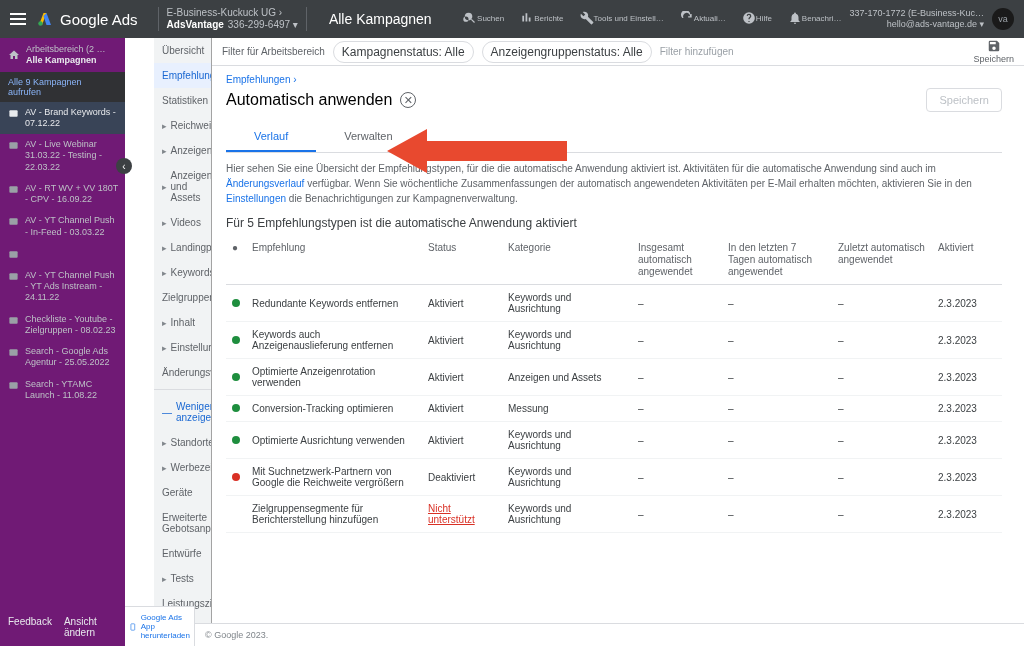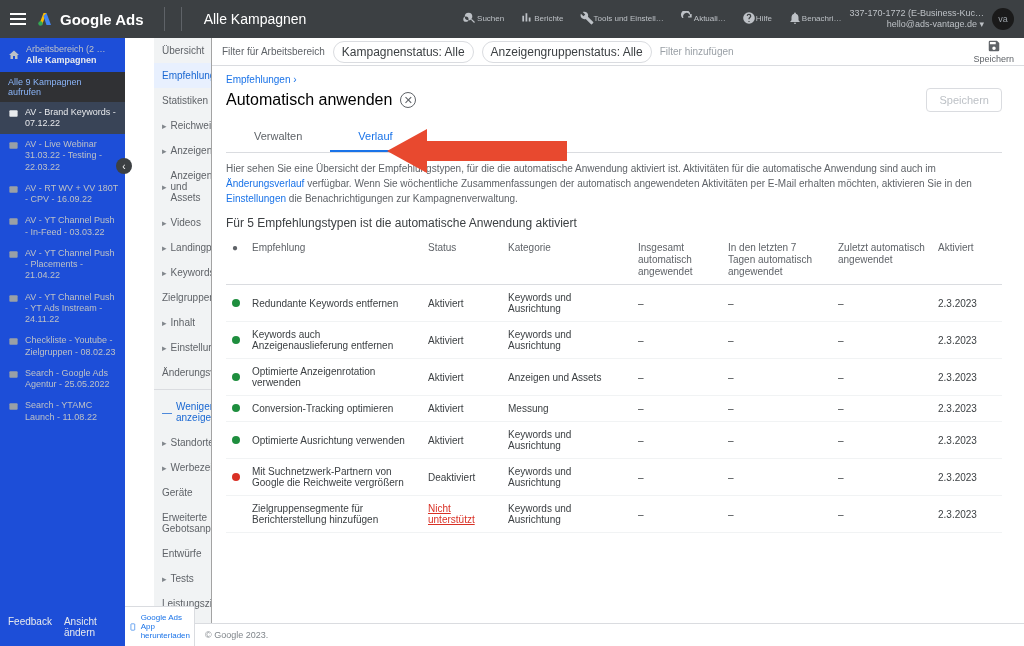--- a/index.html
+++ b/index.html
@@ -3,39 +3,39 @@
 <meta charset="utf-8">
 <style>
 * { margin: 0; padding: 0; box-sizing: border-box; font-family: Arial, "Helvetica Neue", sans-serif; }
 html, body { width: 1024px; height: 646px; overflow: hidden; background: #fff; color: #3c4043; }
 
 
 .topbar { height: 38px; background: #3c4043; color: #fff; display: flex; align-items: center; padding: 0 10px; font-size: 11px; position: relative; }
 .topbar .hamburger { width: 16px; height: 12px; display: flex; flex-direction: column; justify-content: space-between; margin-right: 10px; cursor: pointer; }
 .topbar .hamburger span { height: 2px; background: #fff; }
 .topbar .logo-glyph { width: 18px; height: 18px; margin-right: 6px; display: flex; align-items: center; }
-.topbar .brand { font-size: 15px; font-weight: 700; margin-right: 12px; }
+.topbar .brand { font-size: 15px; font-weight: 400; margin-right: 12px; }
 .topbar .divider { width: 1px; height: 24px; background: #5f6368; margin: 0 8px; }
 .topbar .account-path { line-height: 1.2; font-size: 10px; }
 .topbar .account-path .row1 { color: #bdc1c6; }
 .topbar .account-path .row2 { font-weight: 700; }
 .topbar .account-path .row2 .id { font-weight: 400; color: #bdc1c6; margin-left: 4px; }
 .topbar .scope-title { font-size: 14px; margin-left: 14px; font-weight: 500; }
 .topbar .spacer { flex: 1; }
 .topbar .topicons { display: flex; align-items: flex-start; gap: 16px; }
 .topbar .topicon { display: flex; flex-direction: row; align-items: center; font-size: 8px; color: #bdc1c6; cursor: pointer; line-height: 1.1; min-width: 30px; text-align: center; }
 .topbar .topicon svg { width: 14px; height: 14px; fill: #bdc1c6; margin-bottom: 2px; }
 .topbar .phone-block { font-size: 9px; text-align: right; color: #bdc1c6; line-height: 1.2; margin-left: 8px; }
 .topbar .avatar { width: 22px; height: 22px; border-radius: 50%; background: #1a1a1a; margin-left: 8px; display:flex;align-items:center;justify-content:center;font-size:9px;color:#9aa0a6;}
 
 
 .shell { display: flex; height: calc(100% - 38px); }
 
 
-.rail { width: 125px; background: #1d4ed8; color: #bdc1c6; font-size: 9px; display: flex; flex-direction: column; }
+.rail { width: 125px; background: #701a75; color: #bdc1c6; font-size: 9px; display: flex; flex-direction: column; }
 .rail .workspace { padding: 6px 8px; display:flex; align-items:center; gap:6px;}
 .rail .workspace .home-ic{width:12px;height:12px;fill:#bdc1c6;}
 .rail .workspace .ws-text{line-height:1.2;}
 .rail .all-camp { background:#303134; padding:5px 8px; color:#8ab4f8; }
 .rail .camp-item { padding: 5px 6px 5px 8px; display:flex; gap:6px; align-items:flex-start; cursor:pointer; line-height:1.25; }
 .rail .camp-item.active{background:#394457; color:#e8eaed;}
 .rail .camp-ic{width:11px;height:11px;fill:#9aa0a6;flex-shrink:0;margin-top:1px;}
 .rail .camp-item.active .camp-ic{fill:#e8eaed;}
 .rail .camp-label{flex:1;}
 .rail .footer{margin-top:auto; display:flex; gap:12px; padding:8px; font-size:10px; color:#e8eaed;}
@@ -101,20 +101,24 @@
     </div>
   <div class="logo-glyph">
     <svg viewBox="0 0 24 24">
         <polygon points="4,20 10,4 14,4 8,20" fill="#fbbc04"></polygon>
         <polygon points="14,4 20,20 14,20 10,8" fill="#4285f4"></polygon>
         <circle cx="6" cy="18" r="3" fill="#34a853"></circle>
       </svg>
   </div>
   <div class="brand">Google Ads</div>
   <div class="divider"></div>
+  <div class="account-path">
+    <div class="row1">E-Business-Kuckuck UG  ›</div>
+    <div class="row2"><span>AdsVantage</span><span class="id">336-299-6497 ▾</span></div>
+  </div>
   <div class="divider"></div>
   <div class="scope-title">Alle Kampagnen</div>
   <div class="spacer"></div>
   <div class="topicons">
     <div class="topicon">
         <svg viewBox="0 0 24 24">
           <path d="M15.5 14h-.79l-.28-.27A6.47 6.47 0 0016 9.5 6.5 6.5 0 109.5 16c1.61 0 3.09-.59 4.23-1.57l.27.28v.79l5 4.99L20.49 19l-4.99-5zM9.5 14A4.5 4.5 0 115 9.5 4.49 4.49 0 019.5 14z"></path>
         </svg>
         <span>Suchen</span>
       </div>
@@ -191,21 +195,20 @@
         <div class="camp-item">
           <svg class="camp-ic" viewBox="0 0 24 24">
             <rect x="3" y="5" width="18" height="14" rx="2"></rect>
           </svg>
           <span class="camp-label">AV - YT Channel Push - In-Feed - 03.03.22</span>
         </div>
         <div class="camp-item">
           <svg class="camp-ic" viewBox="0 0 24 24">
             <rect x="3" y="5" width="18" height="14" rx="2"></rect>
           </svg>
-          <span class="camp-label">AV - YT Channel Push - Placements - 21.04.22</span>
         </div>
         <div class="camp-item">
           <svg class="camp-ic" viewBox="0 0 24 24">
             <rect x="3" y="5" width="18" height="14" rx="2"></rect>
           </svg>
           <span class="camp-label">AV - YT Channel Push - YT Ads Instream - 24.11.22</span>
         </div>
         <div class="camp-item">
           <svg class="camp-ic" viewBox="0 0 24 24">
             <rect x="3" y="5" width="18" height="14" rx="2"></rect>
@@ -336,22 +339,22 @@
 
     <div class="content" style="position:relative">
       <div class="breadcrumb">Empfehlungen  ›</div>
       <div class="page-title-row">
         <span class="page-title">Automatisch anwenden</span>
         <span class="x">✕</span>
         <button class="ghost-btn">Speichern</button>
       </div>
 
       <div class="tabs">
+        <div class="tab active">Verlauf</div>
         <div class="tab">Verwalten</div>
-        <div class="tab active">Verlauf</div>
       </div>
 
       <div class="annot-arrow" style="left:175px; top:55px;">
         <svg width="200" height="60">
           <polygon points="0,30 40,8 40,20 180,20 180,40 40,40 40,52" fill="#e8492f"></polygon>
         </svg>
       </div>
 
       <div class="info-text">
         <span>Hier sehen Sie eine Übersicht der Empfehlungstypen, für die die automatische Anwendung aktiviert ist. Aktivitäten für die automatische Anwendung sind auch im </span><a href="#">Änderungsverlauf</a><span> verfügbar. Wenn Sie wöchentliche Zusammenfassungen der automatisch angewendeten Aktivitäten per E-Mail erhalten möchten, aktivieren Sie in den </span><a href="#">Einstellungen</a><span> die Benachrichtigungen zur Kampagnenverwaltung.</span>

